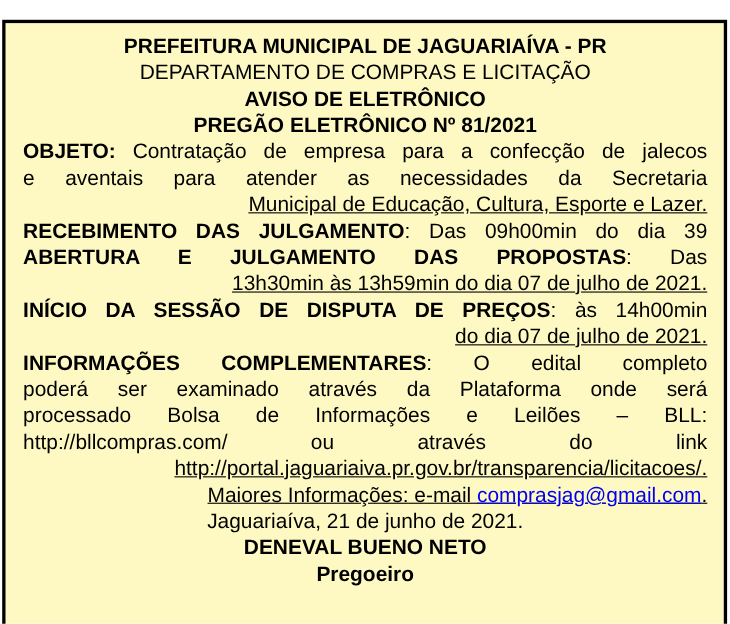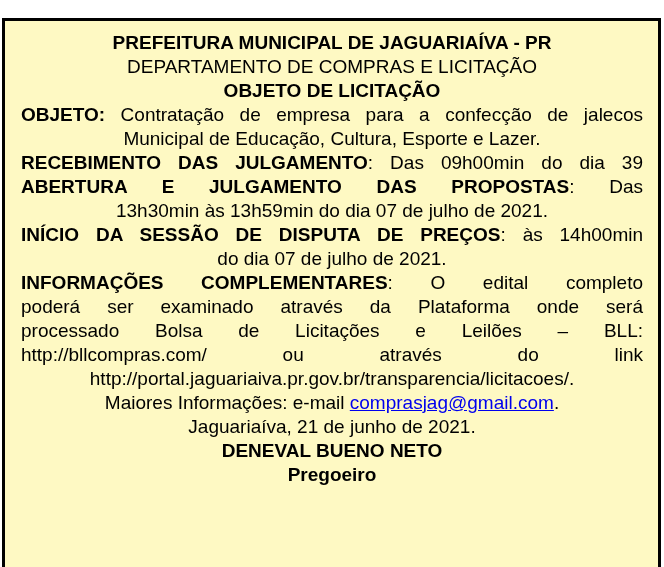--- a/index.html
+++ b/index.html
@@ -28,51 +28,53 @@
   .doc {
     padding: 10px 15px 0 16px;
     font-size: 19px;
     line-height: 24px;
   }
   .line {
     min-height: 24px;
     white-space: normal;
   }
   .line.c { text-align: center; }
-  .line.l { text-align: center; }
+  .line.l { text-align: right; text-decoration: underline; }
   .line.j {
     text-align: justify;
     -moz-text-align-last: justify;
     text-align-last: justify;
   }
   .b { font-weight: bold; }
   .link {
     color: var(--link-color, #0000EE);
     text-decoration: underline;
     cursor: pointer;
   }
 </style>
 </head>
 <body>
 
 <div class="frame">
   <div class="doc">
       <div class="line c"><span class="b">PREFEITURA MUNICIPAL DE JAGUARIAÍVA - PR</span></div>
       <div class="line c"><span>DEPARTAMENTO DE COMPRAS E LICITAÇÃO</span></div>
-      <div class="line c"><span class="b">OBJETO DE LICITAÇÃO</span></div>
+      <div class="line c"><span class="b">AVISO DE ELETRÔNICO</span></div>
+      <div class="line c"><span class="b">PREGÃO ELETRÔNICO Nº 81/2021</span></div>
       <div class="line j"><span class="b">OBJETO:</span><span> Contratação de empresa para a confecção de jalecos</span></div>
+      <div class="line j"><span>e aventais para atender as necessidades da Secretaria</span></div>
       <div class="line l"><span>Municipal de Educação, Cultura, Esporte e Lazer.</span></div>
       <div class="line j"><span class="b">RECEBIMENTO DAS JULGAMENTO</span><span>: Das 09h00min do dia 39</span></div>
       <div class="line j"><span class="b">ABERTURA E JULGAMENTO DAS PROPOSTAS</span><span>: Das</span></div>
       <div class="line l"><span>13h30min às 13h59min do dia 07 de julho de 2021.</span></div>
       <div class="line j"><span class="b">INÍCIO DA SESSÃO DE DISPUTA DE PREÇOS</span><span>: às 14h00min</span></div>
       <div class="line l"><span>do dia 07 de julho de 2021.</span></div>
       <div class="line j"><span class="b">INFORMAÇÕES COMPLEMENTARES</span><span>: O edital completo</span></div>
       <div class="line j"><span>poderá ser examinado através da Plataforma onde será</span></div>
-      <div class="line j"><span>processado Bolsa de Licitações e Leilões – BLL:</span></div>
+      <div class="line j"><span>processado Bolsa de Informações e Leilões – BLL:</span></div>
       <div class="line j"><span>http://bllcompras.com/ ou através do link</span></div>
       <div class="line l"><span>http://portal.jaguariaiva.pr.gov.br/transparencia/licitacoes/.</span></div>
       <div class="line l"><span>Maiores Informações: e-mail </span><span class="link">comprasjag@gmail.com</span><span>.</span></div>
       <div class="line c"><span>Jaguariaíva, 21 de junho de 2021.</span></div>
       <div class="line c"><span class="b">DENEVAL BUENO NETO</span></div>
       <div class="line c"><span class="b">Pregoeiro</span></div>
     </div>
 </div>
 
 </body></html>

